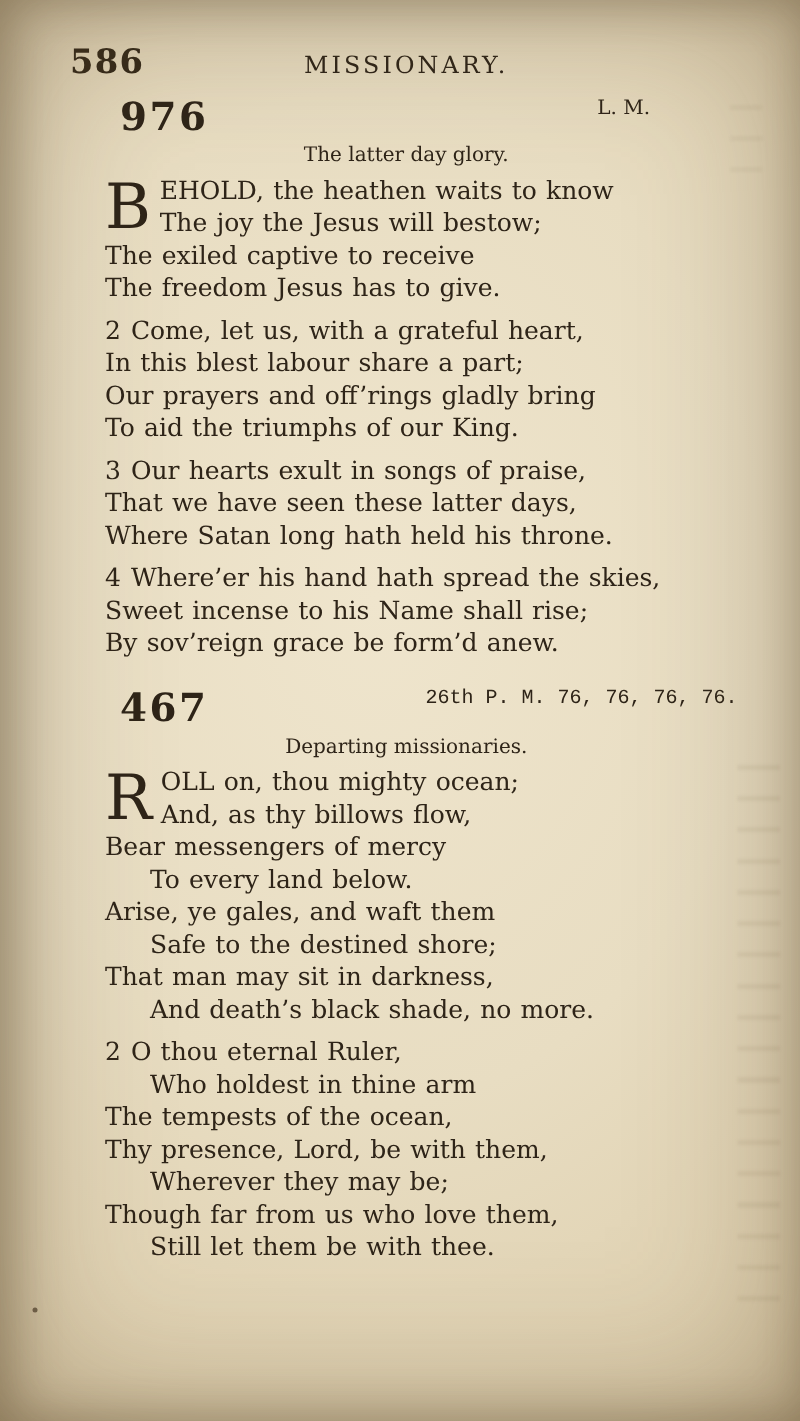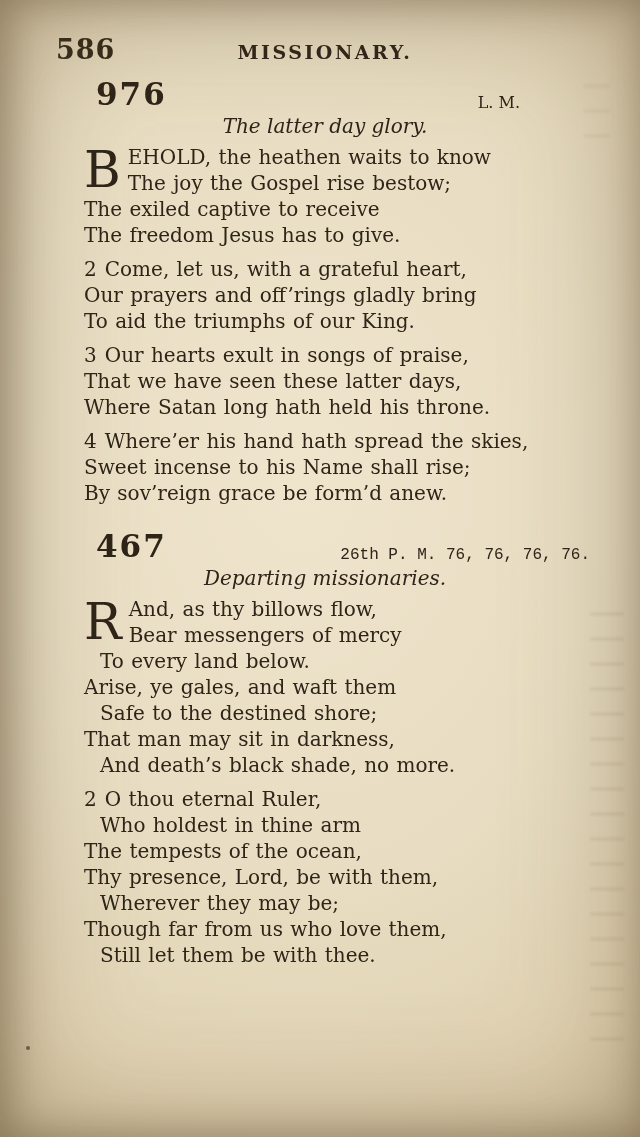--- a/index.html
+++ b/index.html
@@ -36,56 +36,54 @@
     letter-spacing: 1px;
     color: #342919;
   }
   .running-head {
     position: absolute;
     left: 50%; top: 7px;
     transform: translateX(-50%);
     font-size: 19px;
     letter-spacing: 2.5px;
     white-space: nowrap;
-    font-weight: bold;
   }
   .hymn { margin-bottom: 12px; }
   .hymn + .hymn { margin-top: 22px; }
   .hymn-head {
     display: flex;
-    align-items: flex-end;
+    align-items: flex-start;
     margin-left: 40px;
   }
   .hymn-number {
     font-size: 31px;
     font-weight: bold;
     letter-spacing: 2px;
   }
   .hymn-meter {
     margin-left: auto;
     font-size: 16px;
     white-space: nowrap;
   }
   .hymn:first-child .hymn-meter { margin-right: 74px; }
   .hymn:last-child  .hymn-meter { margin-right: 4px; font-family: Liberation Mono, monospace; }
   .hymn-title {
     text-align: center;
-    font-style: italic;
-    font-size: 20px;
+    font-size: 16px;
     margin: 2px 0 6px 0;
   }
   .verse {
     margin: 0 0 8px 28px;
     line-height: 26px;
     font-size: 20px;
     word-spacing: 1px;
   }
   .verse::after { content: ""; display: block; clear: both; }
   .line { white-space: nowrap; }
-  .line.indent { margin-left: 16px; }
+  .line.indent { margin-left: 36px; }
   .drop-cap {
     float: left;
     font-size: 50px;
     line-height: 44px;
     padding: 4px 7px 0 0;
     font-weight: normal;
   }
   .verse-num { margin-right: 8px; }
   .show-through {
     position: absolute;
@@ -120,26 +118,27 @@
   <div id="hymns">
       <section class="hymn">
         <div class="hymn-head">
           <span class="hymn-number">976</span>
           <span class="hymn-meter">L. M.</span>
         </div>
         <div class="hymn-title">The latter day glory.</div>
         <div class="verse">
           <span class="drop-cap">B</span>
           <div class="line"><span class="line-text">EHOLD, the heathen waits to know</span></div>
-          <div class="line"><span class="line-text">The joy the Gospel rise bestow;</span></div>
+          <div class="line"><span class="line-text">The joy the Jesus will bestow;</span></div>
           <div class="line"><span class="line-text">The exiled captive to receive</span></div>
           <div class="line"><span class="line-text">The freedom Jesus has to give.</span></div>
         </div>
         <div class="verse">
           <div class="line"><span class="verse-num">2</span><span class="line-text">Come, let us, with a grateful heart,</span></div>
+          <div class="line"><span class="line-text">In this blest labour share a part;</span></div>
           <div class="line"><span class="line-text">Our prayers and off’rings gladly bring</span></div>
           <div class="line"><span class="line-text">To aid the triumphs of our King.</span></div>
         </div>
         <div class="verse">
           <div class="line"><span class="verse-num">3</span><span class="line-text">Our hearts exult in songs of praise,</span></div>
           <div class="line"><span class="line-text">That we have seen these latter days,</span></div>
           <div class="line"><span class="line-text">Where Satan long hath held his throne.</span></div>
         </div>
         <div class="verse">
           <div class="line"><span class="verse-num">4</span><span class="line-text">Where’er his hand hath spread the skies,</span></div>
@@ -148,20 +147,21 @@
         </div>
       </section>
       <section class="hymn">
         <div class="hymn-head">
           <span class="hymn-number">467</span>
           <span class="hymn-meter">26th P. M. 76, 76, 76, 76.</span>
         </div>
         <div class="hymn-title">Departing missionaries.</div>
         <div class="verse">
           <span class="drop-cap">R</span>
+          <div class="line"><span class="line-text">OLL on, thou mighty ocean;</span></div>
           <div class="line"><span class="line-text">And, as thy billows flow,</span></div>
           <div class="line"><span class="line-text">Bear messengers of mercy</span></div>
           <div class="line indent"><span class="line-text">To every land below.</span></div>
           <div class="line"><span class="line-text">Arise, ye gales, and waft them</span></div>
           <div class="line indent"><span class="line-text">Safe to the destined shore;</span></div>
           <div class="line"><span class="line-text">That man may sit in darkness,</span></div>
           <div class="line indent"><span class="line-text">And death’s black shade, no more.</span></div>
         </div>
         <div class="verse">
           <div class="line"><span class="verse-num">2</span><span class="line-text">O thou eternal Ruler,</span></div>

